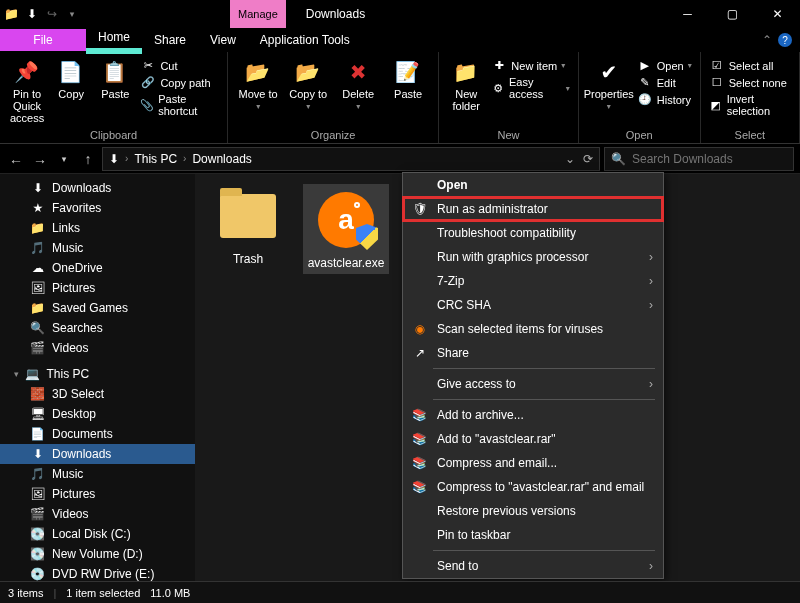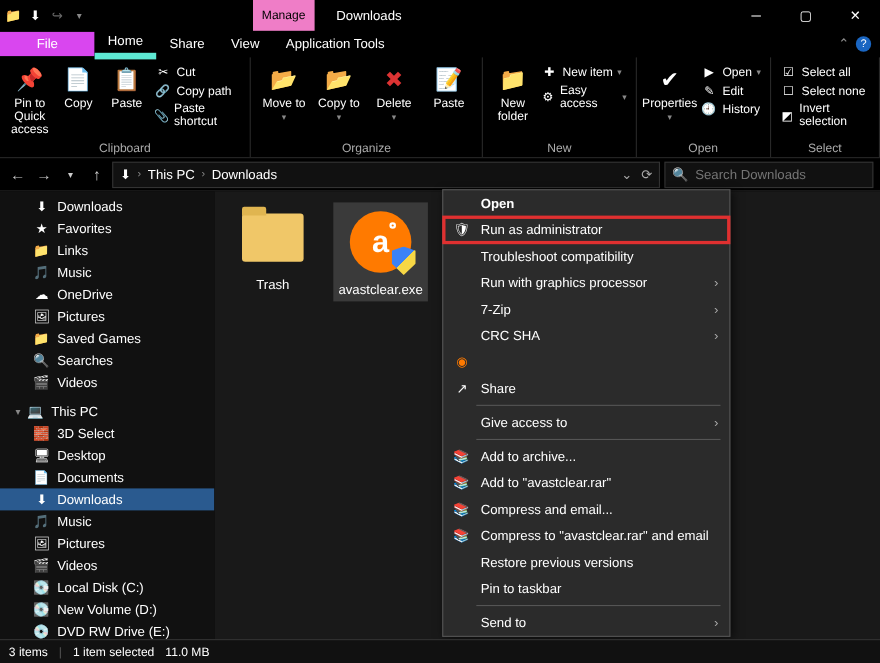--- a/index.html
+++ b/index.html
@@ -378,20 +378,21 @@
       <span>7-Zip</span>
       <span class="arrow">›</span>
     </div>
   <div class="ctx-item">
       <span class="ico"></span>
       <span>CRC SHA</span>
       <span class="arrow">›</span>
     </div>
   <div class="ctx-item">
       <span class="ico" style="color:#ff7a00">◉</span>
+      <span>Scan selected items for viruses</span>
     </div>
   <div class="ctx-item">
       <span class="ico">↗</span>
       <span>Share</span>
     </div>
   <div class="ctx-sep"></div>
   <div class="ctx-item">
       <span class="ico"></span>
       <span>Give access to</span>
       <span class="arrow">›</span>

